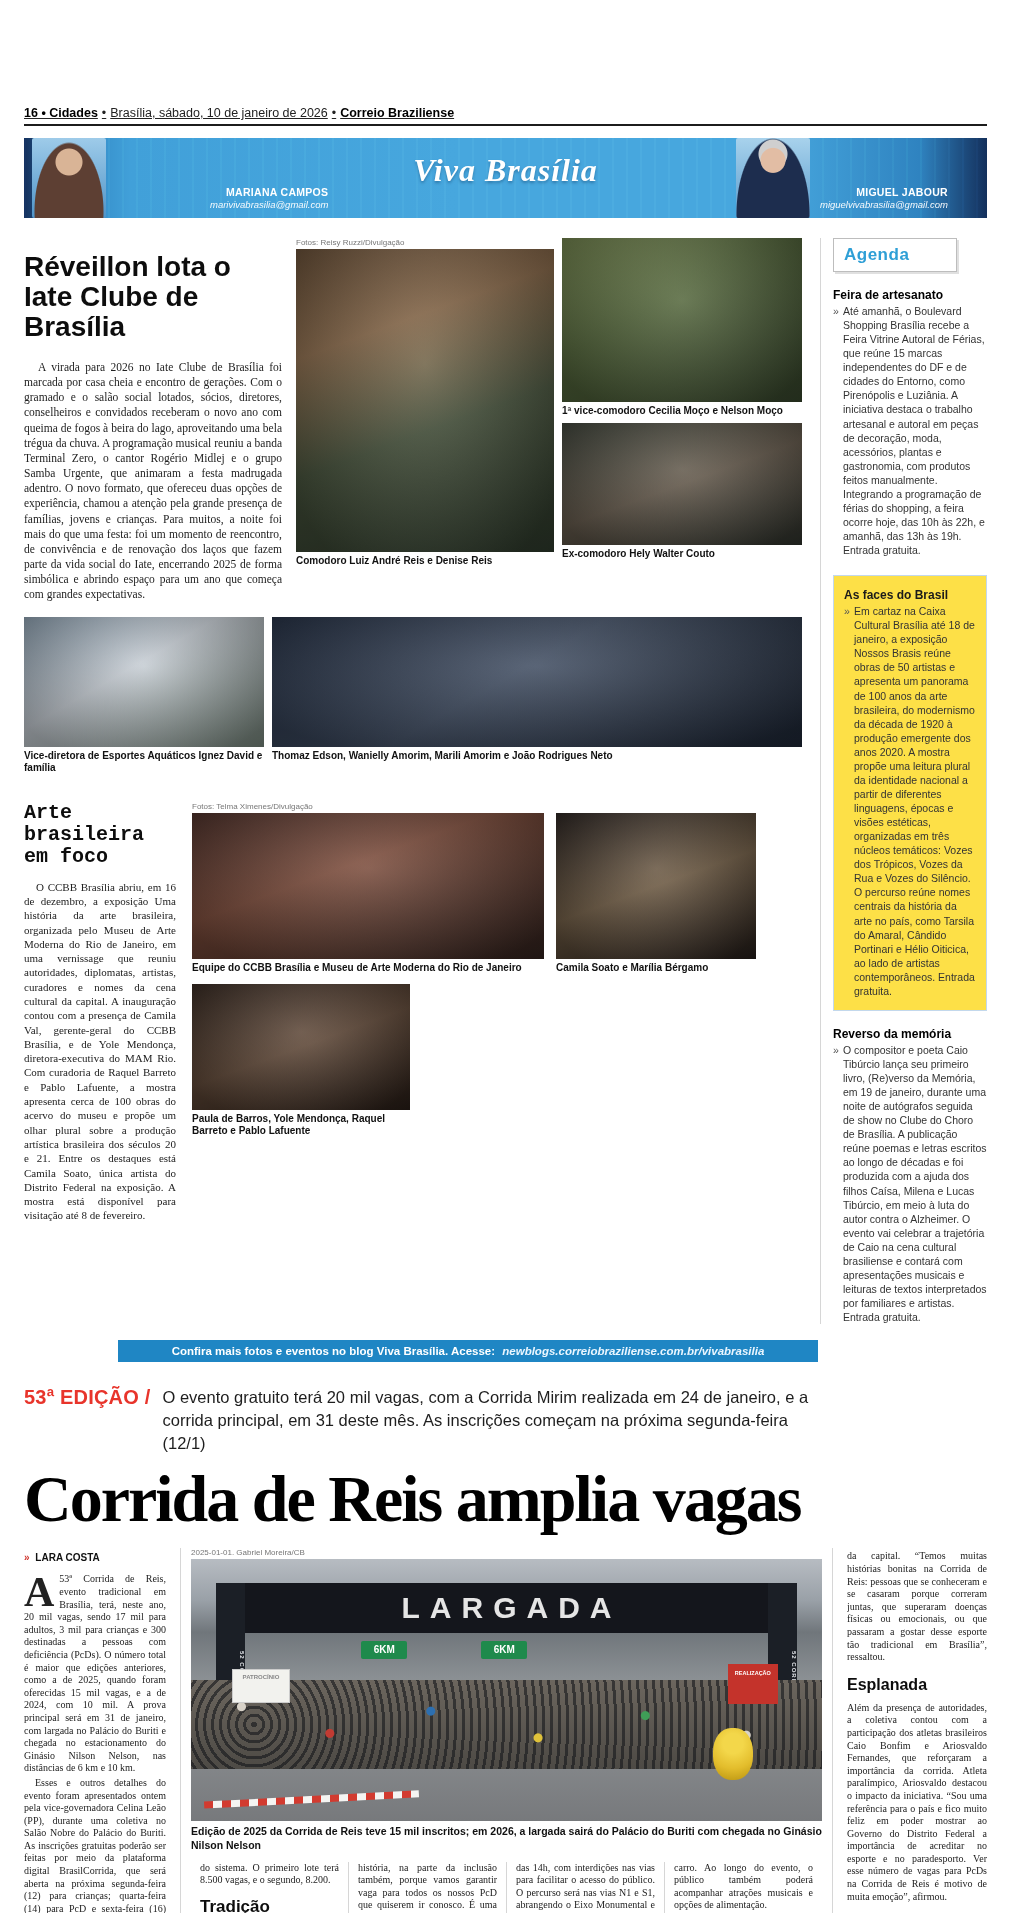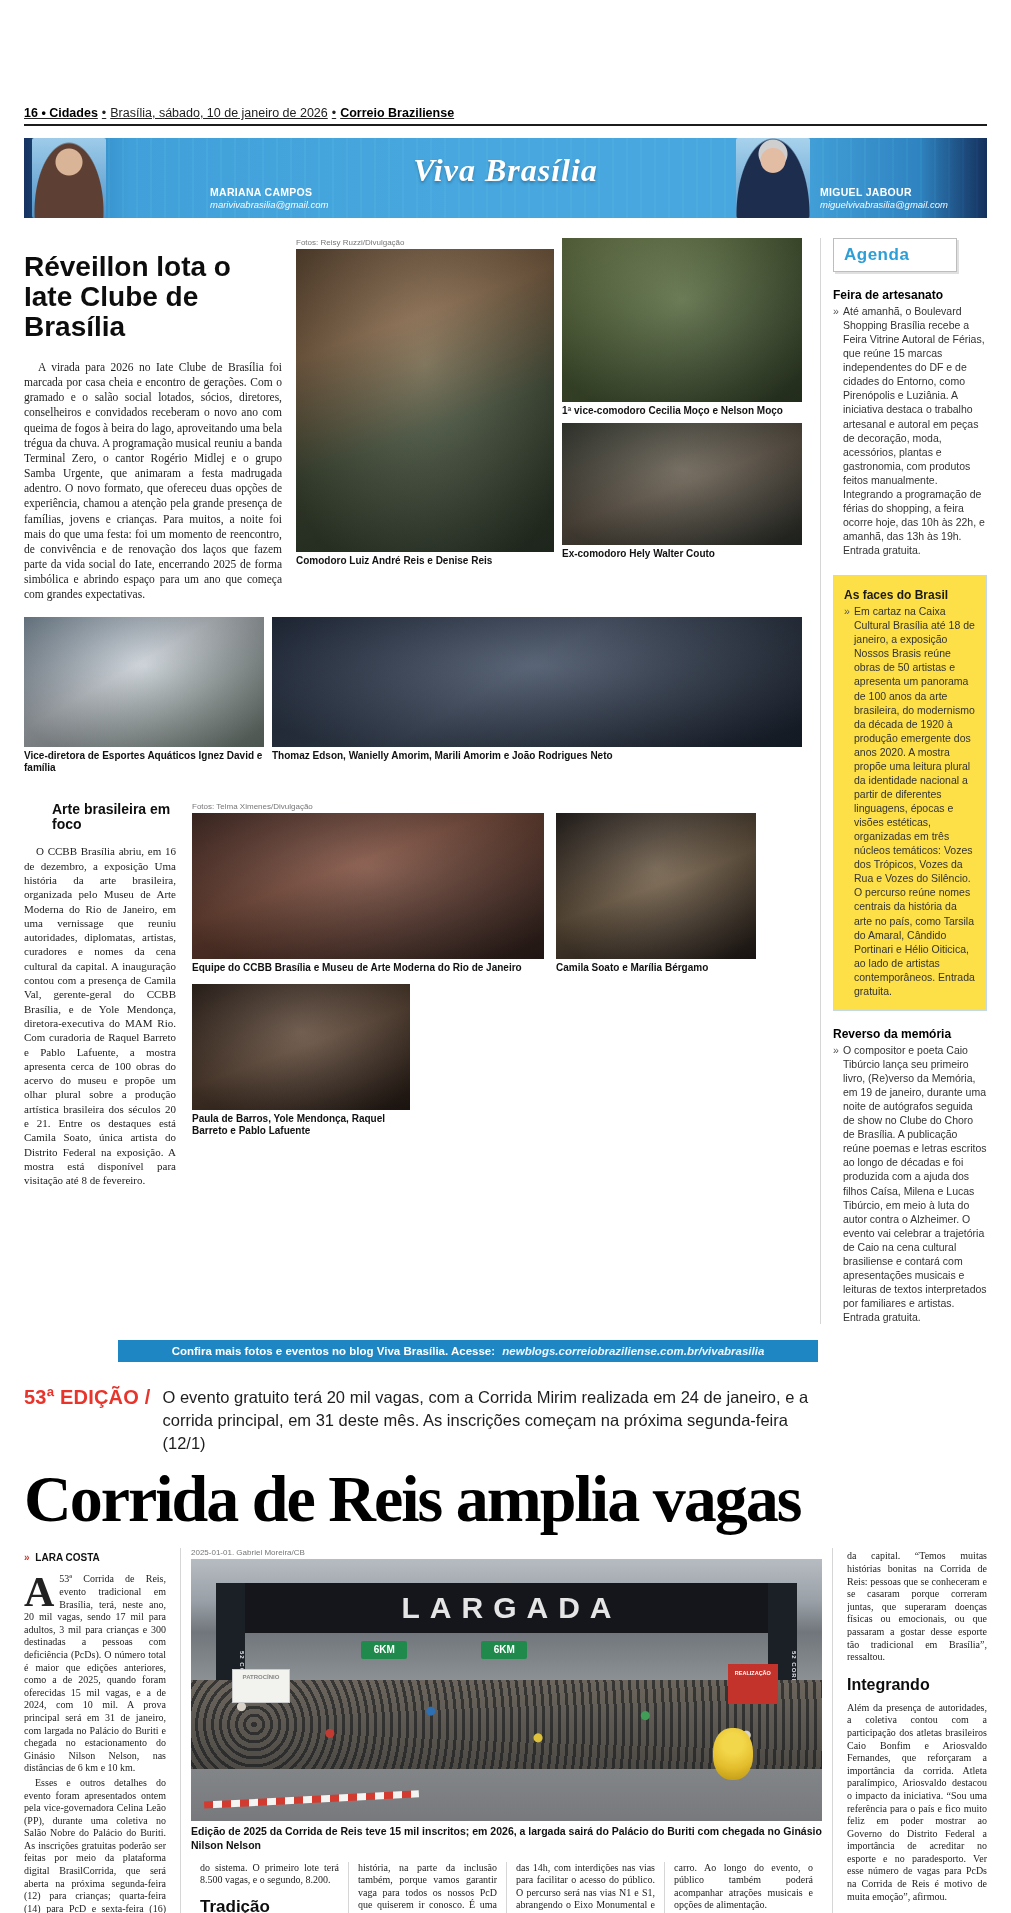--- a/index.html
+++ b/index.html
@@ -28,21 +28,21 @@
      background:radial-gradient(circle at 50% 30%,#d9b496 13px,rgba(0,0,0,0) 14px),
                 radial-gradient(ellipse at 50% 92%,#5d3f33 34px,rgba(0,0,0,0) 35px),
                 radial-gradient(ellipse at 50% 55%,#7a5243 22px,rgba(0,0,0,0) 23px),
                 linear-gradient(180deg,#9ecbe9,#4f94c8);}
   .banner-photo.right{left:712px;
      background:radial-gradient(circle at 50% 28%,#e2bda4 12px,rgba(0,0,0,0) 13px),
                 radial-gradient(circle at 50% 20%,#cfcfcf 14px,rgba(0,0,0,0) 15px),
                 radial-gradient(ellipse at 50% 95%,#1d2d4e 36px,rgba(0,0,0,0) 37px),
                 linear-gradient(180deg,#a8d2ec,#5a9ccd);}
   .banner-colinfo{position:absolute;font-family:var(--sans);color:#fff;line-height:1.25;}
-  .banner-colinfo .nm{font-weight:bold;font-size:10.5px;letter-spacing:.3px;}
+  .banner-colinfo .nm{font-weight:bold;font-size:10.5px;letter-spacing:.3px;text-align:right;}
   .banner-colinfo .em{font-size:9.5px;font-style:italic;opacity:.95;}
   .banner-colinfo.l{left:186px;top:48px;}
   .banner-colinfo.r{left:796px;top:48px;}
   .banner-title{position:absolute;left:0;right:0;top:14px;text-align:center;color:#fff;
       font-family:var(--serif);font-style:italic;font-weight:bold;font-size:32px;
       letter-spacing:1px;text-shadow:0 2px 3px rgba(0,40,80,.35);}
 
   
   .ph{position:relative;width:100%;background:#666;overflow:hidden;}
   .ph::after{content:"";position:absolute;inset:0;
@@ -78,22 +78,22 @@
   .right-figs .ph.p2{height:122px;}
   .right-figs figure+figure{margin-top:6px;}
 
   .row2{display:flex;gap:8px;margin-top:14px;}
   .row2 .f1{width:240px;}
   .row2 .f2{flex:1;}
   .row2 .ph{height:130px;}
 
   .arte{display:flex;gap:16px;margin-top:28px;}
   .arte-text{width:152px;}
-  .arte-text h2{font-family:Liberation Sans, sans-serif;font-weight:800;font-size:14px;line-height:1.1;
-      margin-bottom:12px;color:#0d0d0d;margin-left:28px;}
+  .arte-text h2{font-family:Liberation Mono, monospace;font-weight:800;font-size:20px;line-height:1.1;
+      margin-bottom:12px;color:#0d0d0d;}
   .arte-text p{font-size:11px;line-height:1.3;text-align:justify;text-indent:12px;color:#222;}
   .arte-photos{flex:1;}
   .arow{display:flex;gap:12px;margin-top:2px;}
   .arow+.arow{margin-top:10px;}
   .aw1{width:352px;} .aw2{width:200px;} .aw3{width:218px;} .aw4{width:334px;}
   .arow .ph.tallA{height:146px;} .arow .ph.tallB{height:126px;}
 
   
   .agenda-box{width:124px;border:1px solid #bdbdbd;background:#fff;
       box-shadow:2px 2px 0 #e0e0e0;padding:6px 10px;font-weight:bold;font-size:17px;
@@ -344,18 +344,18 @@
         </div>
         <div class="bcol">
           <p>carro. Ao longo do evento, o público também poderá acompanhar atrações musicais e opções de alimentação.</p>
 
         </div>
       </div>
     </div>
 
     <div class="ccol-right">
       <p>da capital. “Temos muitas histórias bonitas na Corrida de Reis: pessoas que se conheceram e se casaram porque correram juntas, que superaram doenças físicas ou emocionais, ou que passaram a gostar desse esporte tão tradicional em Brasília”, ressaltou.</p>
-      <h3 class="subhead">Integrando</h3>
+      <h3 class="subhead">Esplanada</h3>
       <p>Além da presença de autoridades, a coletiva contou com a participação dos atletas brasileiros Caio Bonfim e Ariosvaldo Fernandes, que reforçaram a importância da corrida. Atleta paralímpico, Ariosvaldo destacou o impacto da iniciativa. “Sou uma referência para o país e fico muito feliz em poder mostrar ao Governo do Distrito Federal a importância de acreditar no esporte e no paradesporto. Ver esse número de vagas para PcDs na Corrida de Reis é motivo de muita emoção”, afirmou.</p>
 
     </div>
   </div>
 </div>
 
 </body></html>

